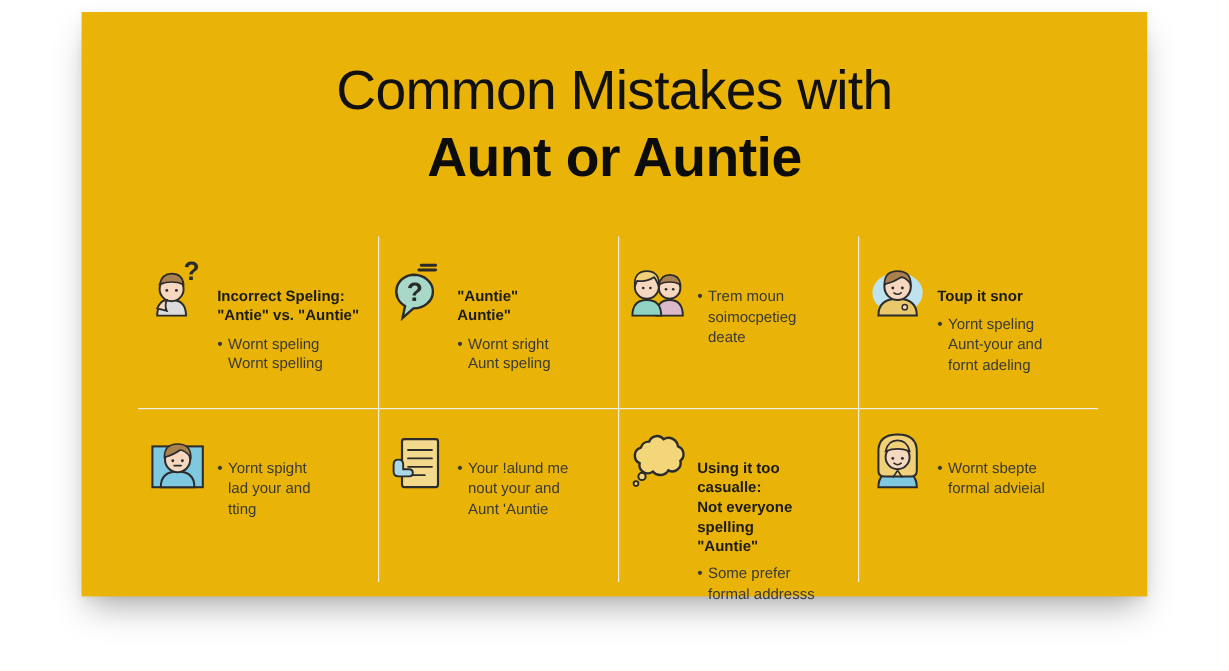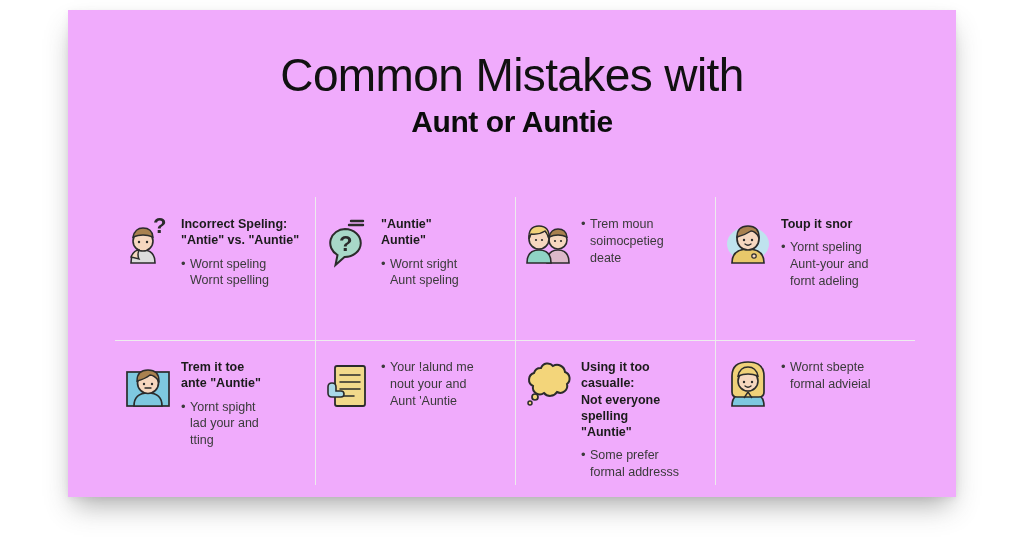--- a/index.html
+++ b/index.html
@@ -16,21 +16,21 @@
     -webkit-font-smoothing: antialiased;
   }
 
   
   .poster {
     position: absolute;
     left: 68px;
     top: 10px;
     width: 888px;
     height: 487px;
-    background: #f0abfc;
+    background: #eab308;
     box-shadow: 0 14px 26px -6px rgba(60,60,60,0.42),
                 0 2px 6px rgba(120,120,120,0.10);
   }
 
   
   .title-block {
     position: absolute;
     left: 0;
     top: 38px;
     width: 888px;
@@ -38,21 +38,21 @@
   }
   .title-line1 {
     font-size: 46px;
     font-weight: 400;
     color: #111111;
     letter-spacing: -0.6px;
     line-height: 1.18;
     white-space: nowrap;
   }
   .title-line2 {
-    font-size: 30px;
+    font-size: 46px;
     font-weight: 700;
     color: #0c0c0c;
     letter-spacing: -0.4px;
     line-height: 1.30;
     white-space: nowrap;
   }
 
   
   .grid {
     position: absolute;
@@ -96,20 +96,21 @@
     height: 56px;
     margin-right: 6px;
     position: relative;
   }
   .icon-wrap svg { display: block; }
 
   .cell-text {
     flex: 1 1 auto;
     min-width: 0;
     padding-top: 3px;
+    margin-top: 23px;
   }
   .cell-heading {
     font-size: 12.5px;
     font-weight: 700;
     color: #1b1b1b;
     line-height: 1.30;
     margin: 0 0 7px 0;
     white-space: pre-line;
   }
   .bullet-row {
@@ -239,22 +240,20 @@
           <rect x="4" y="16" width="42" height="34" fill="#7ec8e0" stroke="#2b2b2b" stroke-width="1.7"></rect>
           <path d="M11 50 q0-13 14-13 q14 0 14 13 z" fill="#7ec8e0" stroke="#2b2b2b" stroke-width="1.7"></path>
           <circle cx="25" cy="27" r="10.5" fill="#f6d7bf" stroke="#2b2b2b" stroke-width="1.7"></circle>
           <path d="M14 25 q0-11 11-11 q11 0 11 11 q-5-6-9-6 q-5 4-13 6 z" fill="#a9814f" stroke="#2b2b2b" stroke-width="1.4"></path>
           <circle cx="21" cy="28" r="1.2" fill="#2b2b2b"></circle>
           <circle cx="29" cy="28" r="1.2" fill="#2b2b2b"></circle>
           <path d="M22 32 h6" stroke="#2b2b2b" stroke-width="1.3" stroke-linecap="round"></path>
         </svg>
       </div>
       <div class="cell-text">
-        <div class="cell-heading">Trem it toe
-ante "Auntie"</div>
         <div class="bullet-row">
           <span class="bullet-dot">•</span>
           <span class="bullet-text">Yornt spight
 lad your and
 tting</span>
         </div>
       </div>
     </div>
 
     <div class="cell">

